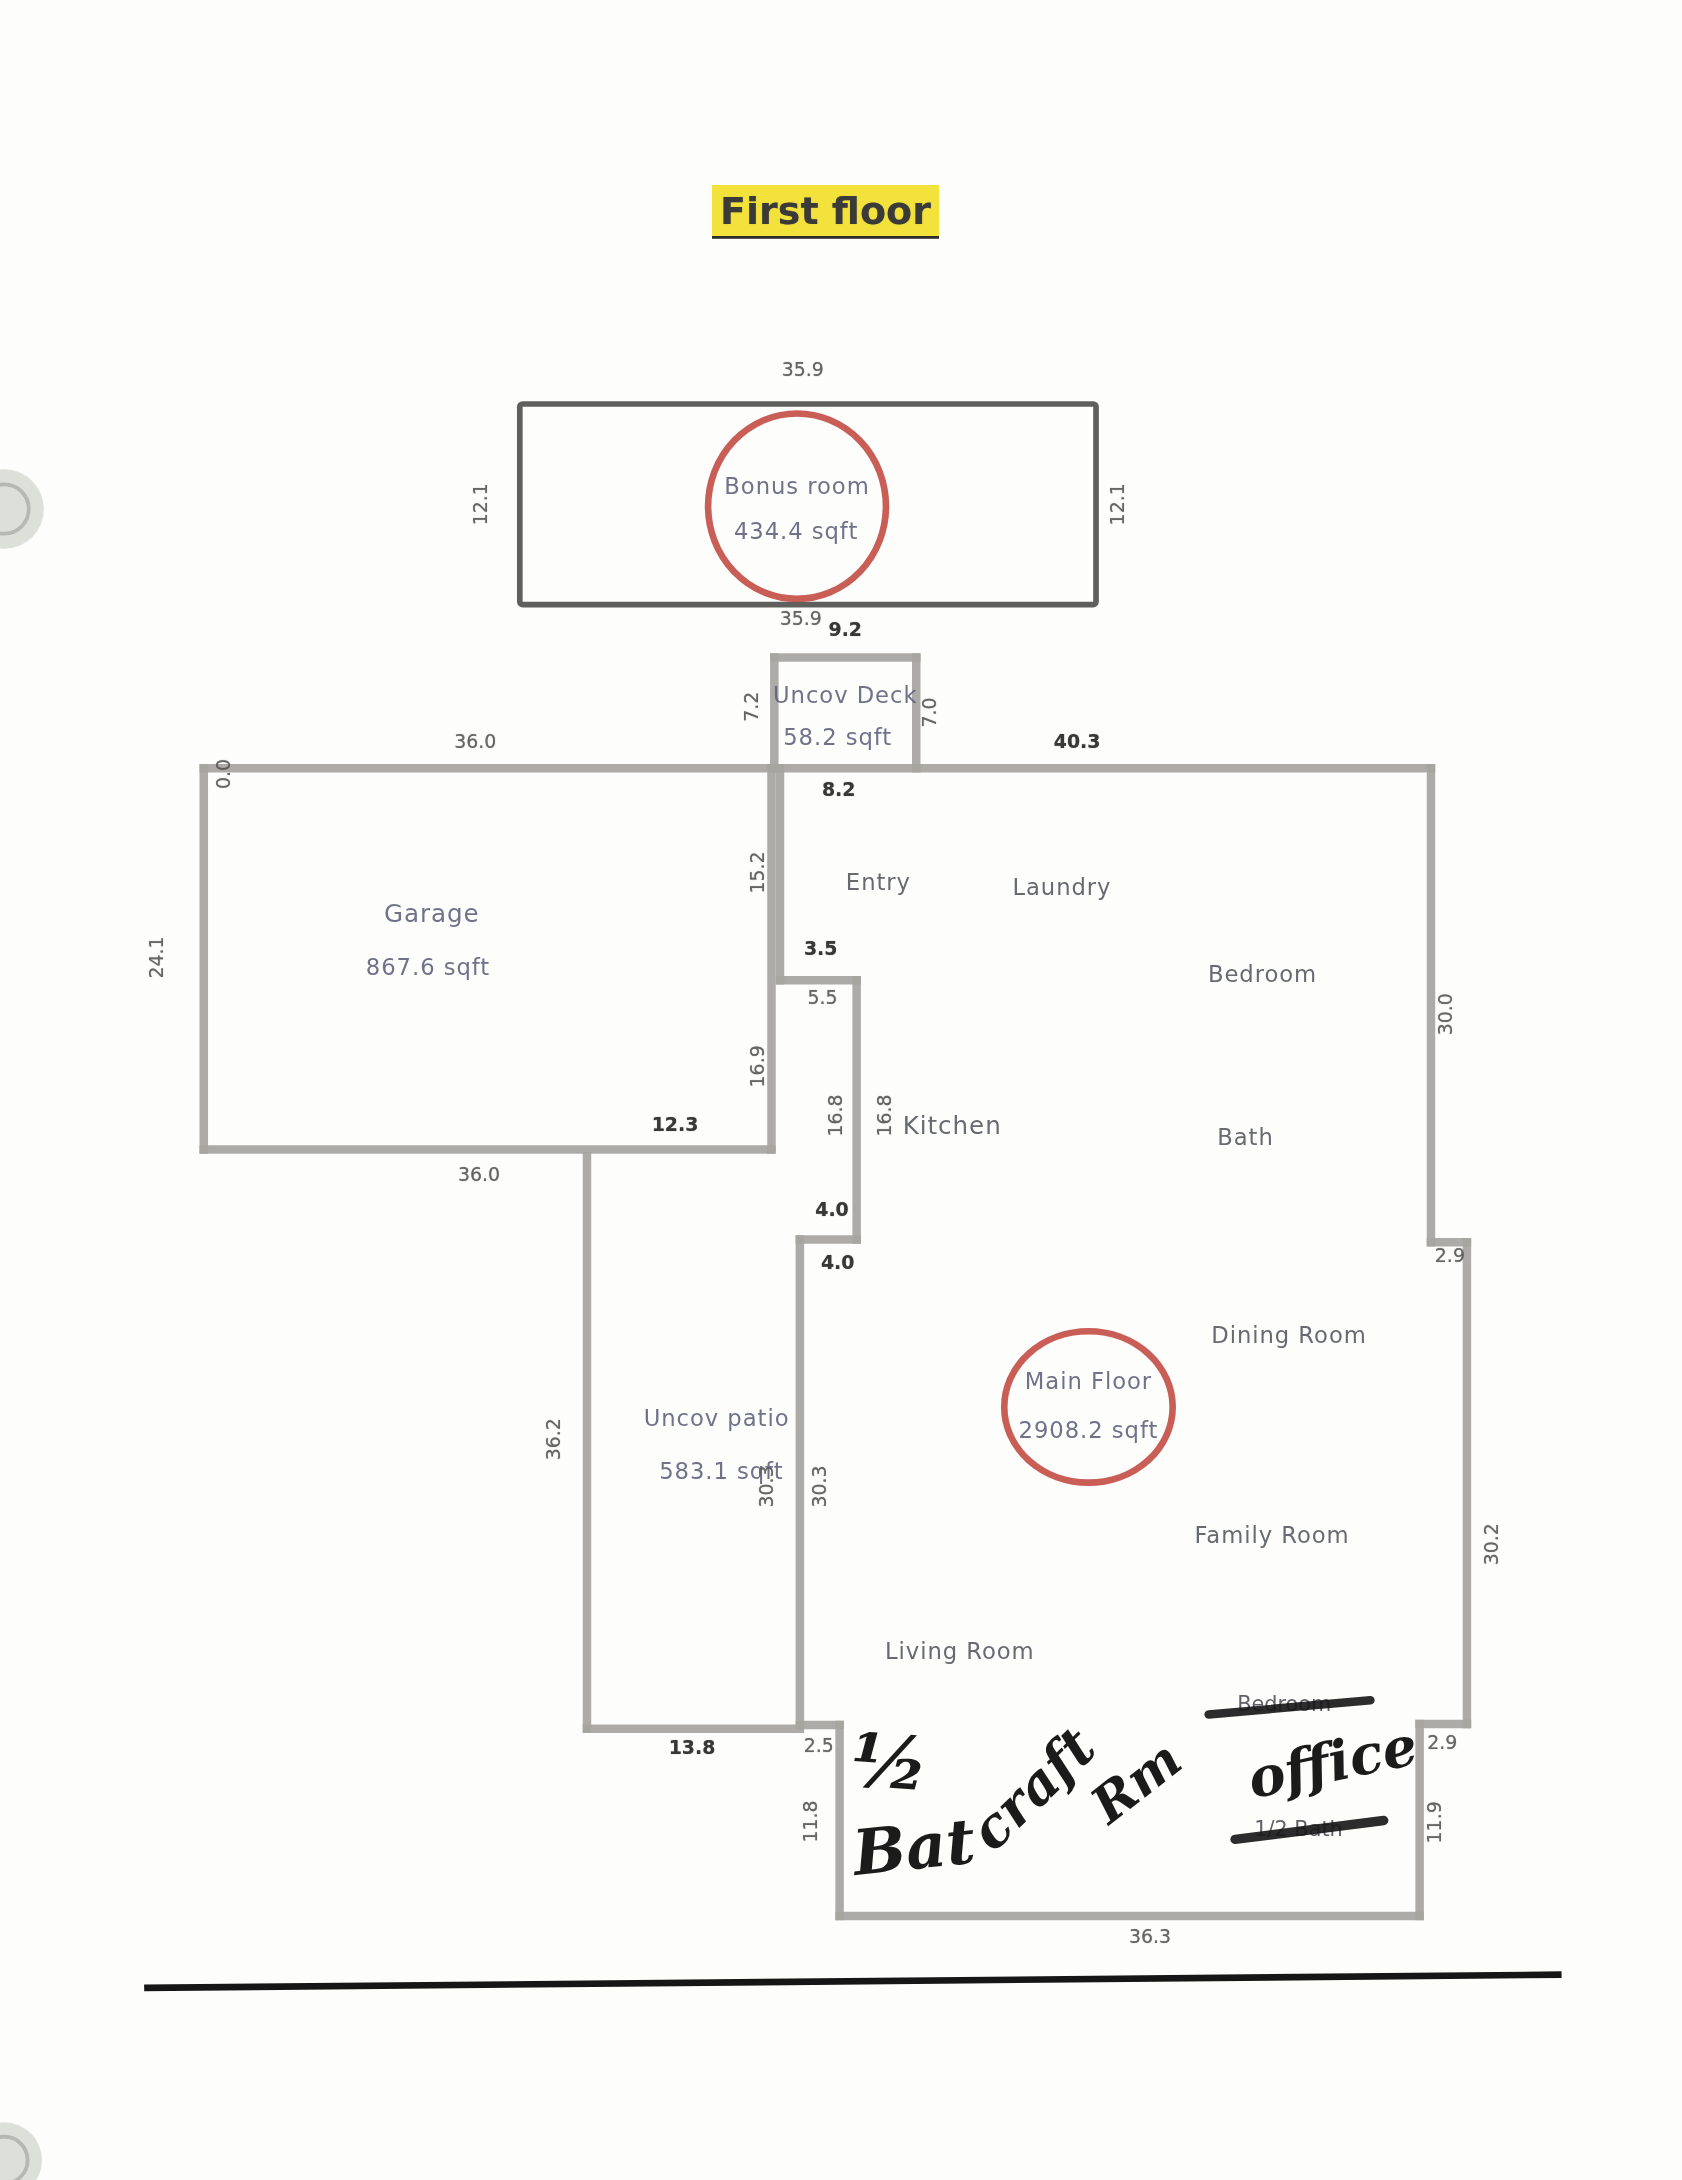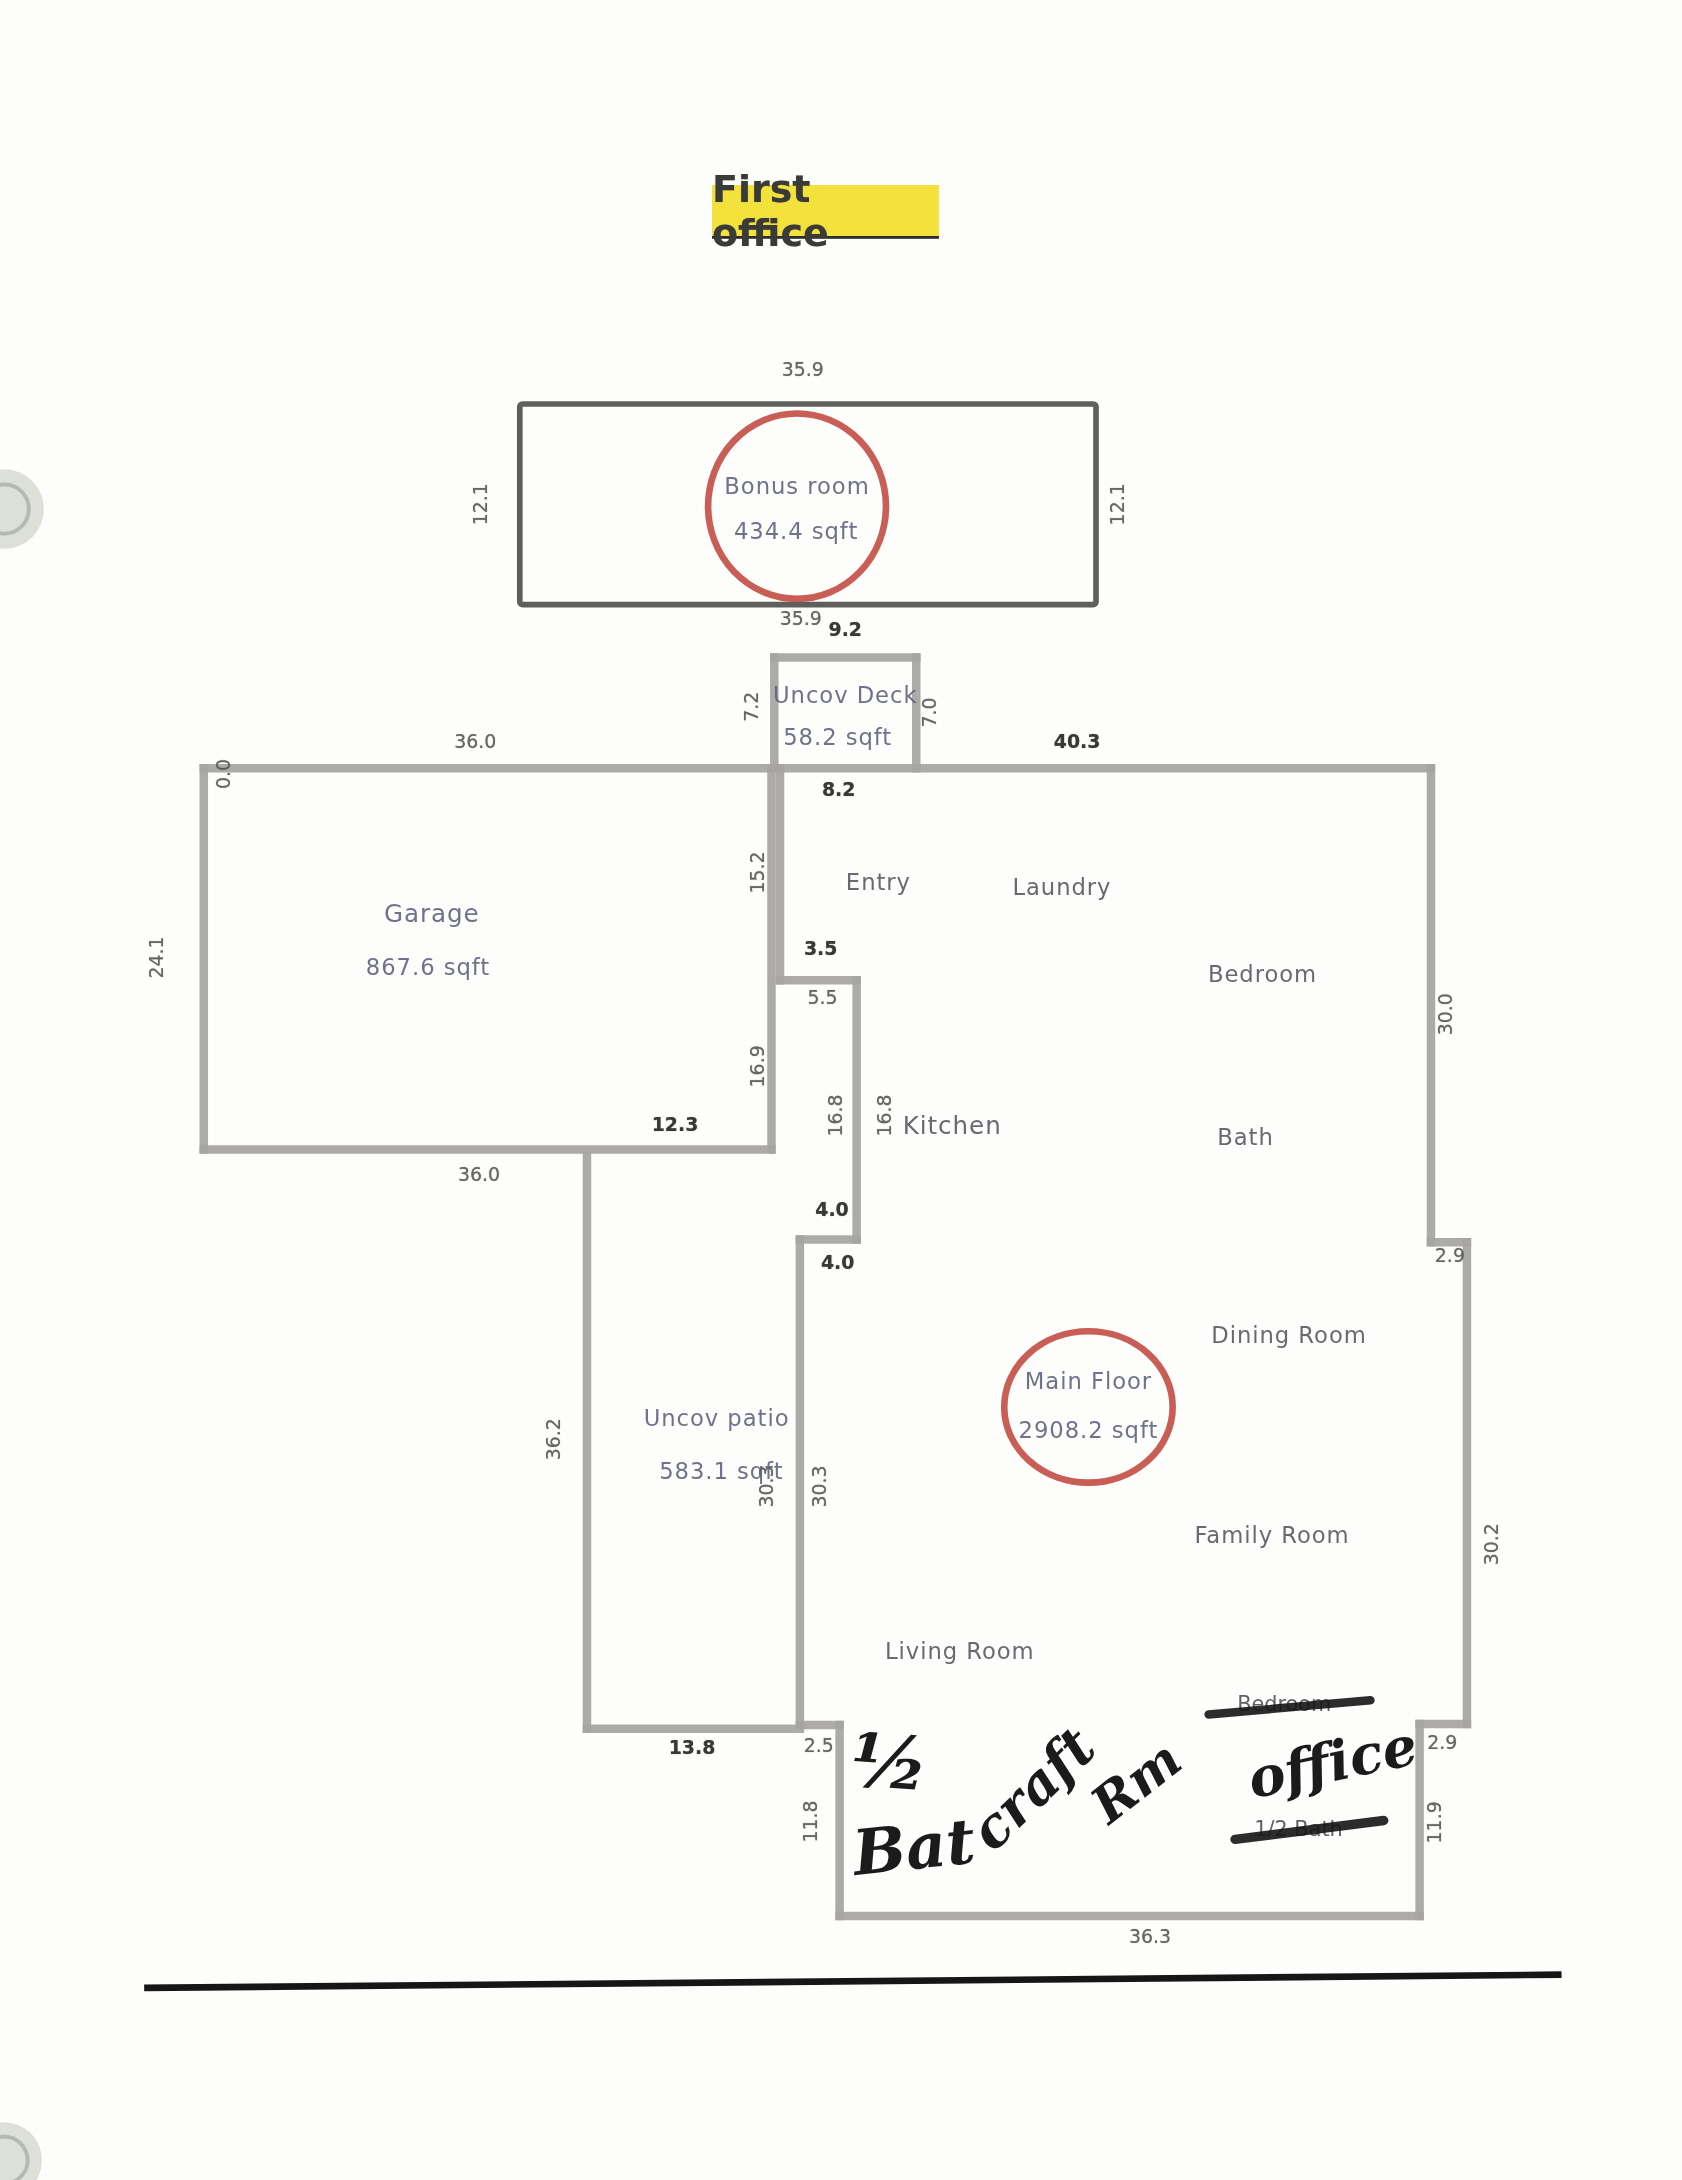--- a/index.html
+++ b/index.html
@@ -126,17 +126,17 @@
       <text x="1212" y="1898" text-anchor="middle" class="hand" font-size="54" transform="rotate(-38 1212 1898)">Rm</text>
       <text x="1412" y="1882" text-anchor="middle" class="hand" font-size="58" transform="rotate(-12 1412 1882)">office</text>
       <line x1="152" y1="2101" x2="1650" y2="2087" stroke="#161616" stroke-width="7"></line>
       <circle cx="4" cy="538" r="42" fill="#c3c6bd" opacity="0.55"></circle>
       <circle cx="4" cy="538" r="26.04" fill="none" stroke="#8e938a" stroke-width="4" opacity="0.5"></circle>
       <circle cx="4" cy="2283" r="40" fill="#c3c6bd" opacity="0.55"></circle>
       <circle cx="4" cy="2283" r="24.8" fill="none" stroke="#8e938a" stroke-width="4" opacity="0.5"></circle>
     </svg>
 
   <div id="title-wrap" style="background: rgb(243, 226, 60);">
-    <span id="title-text">First office</span>
+    <span id="title-text">First floor</span>
   </div>
 
 </div>
 
 
 </body></html>

